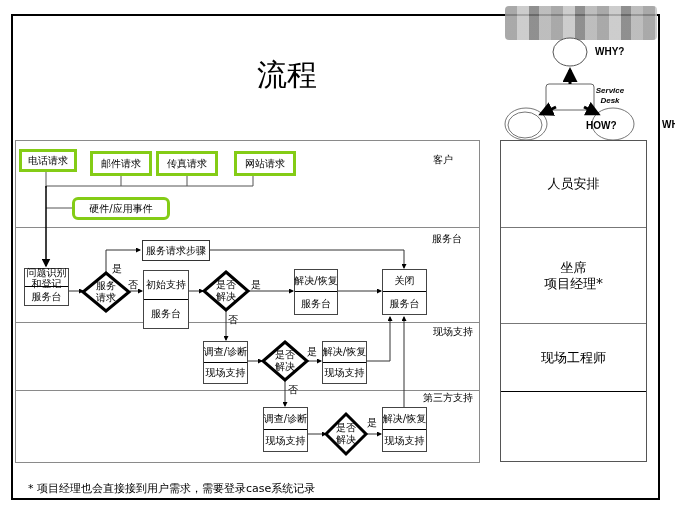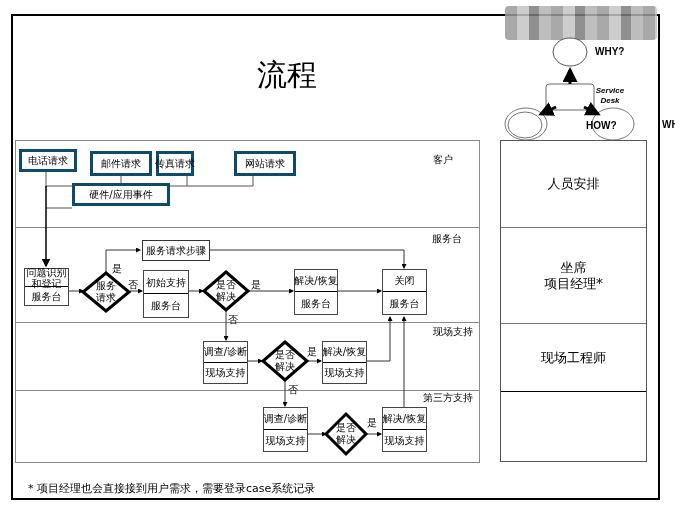--- a/index.html
+++ b/index.html
@@ -6,21 +6,21 @@
   body { width: 675px; height: 513px; position: relative; overflow: hidden;
          font-family: "DejaVu Sans", "Liberation Sans", sans-serif; color: #000; }
   .abs { position: absolute; }
   .slide { left: 11px; top: 14px; width: 649px; height: 486px; border: 2px solid #000; border-top-width: 2px; box-sizing: border-box; }
   .blur { left: 505px; top: 6px; width: 152px; height: 34px; background: repeating-linear-gradient(90deg, #9a9a9a 0 12px, #c4c4c4 12px 24px, #7c7c7c 24px 34px, #b2b2b2 34px 46px); opacity: .85; border-radius: 4px; }
   .title { left: 232px; top: 55px; width: 110px; font-size: 30px; text-align: center; font-family: "DejaVu Serif", serif; }
   .lane-area { left: 15px; top: 140px; width: 465px; height: 323px; border: 1px solid #8a8a8a; box-sizing: border-box; }
   .lane-line { height: 0; border-top: 1px solid #8a8a8a; }
   .lane-label { font-size: 10px; text-align: right; white-space: nowrap; }
   .box { border: 1px solid #000; background: #fff; box-sizing: border-box; font-size: 10px; text-align: center; display: flex; align-items: center; justify-content: center; white-space: nowrap; }
-  .box.thick { border: 3px solid #0c4a6e; }
+  .box.thick { border: 3px solid #84cc16; }
   .split { border: 1px solid #444; background: #fff; box-sizing: border-box; font-size: 10px; }
   .split .top, .split .bot { height: 50%; display: flex; align-items: center; justify-content: center; text-align: center; line-height: 11px; white-space: nowrap; }
   .split .top { border-bottom: 1px solid #000; box-sizing: border-box; }
   .lbl { font-size: 10px; white-space: nowrap; }
   .diamond-text { font-size: 10px; text-align: center; line-height: 12px; }
   .role-col { left: 500px; top: 140px; width: 147px; height: 322px; border: 1px solid #555; box-sizing: border-box; }
   .role { position: absolute; left: 0; width: 100%; display: flex; align-items: center; justify-content: center; text-align: center; font-size: 13px; line-height: 16px; font-family: "DejaVu Serif", serif; box-sizing: border-box; }
   .footnote { left: 28px; top: 481px; font-size: 11px; white-space: nowrap; }
   svg.overlay { position: absolute; left: 0; top: 0; }
   .circle-lbl { font-size: 10px; font-weight: bold; font-family: "Liberation Sans", sans-serif; padding-left: 40px; }
@@ -104,34 +104,34 @@
 <div class="abs circle-lbl" style="left:555px; top:46px;">WHY?</div>
 <div class="abs circle-lbl" style="left:510px; top:120px;margin-left:36px;">HOW?</div>
 <div class="abs circle-lbl" style="left:622px; top:119px;">WHAT?</div>
 <div class="abs circle-lbl" style="left:546px; top:86px; width:48px; text-align:center; font-size:8px; line-height:10px;font-style:italic;">
   <div>Service</div>
   <div>Desk</div>
 </div>
 
 <div class="abs box thick" style="left:19px; top:149px; width:58px; height:23px;">电话请求</div>
 <div class="abs box thick" style="left:90px; top:151px; width:62px; height:25px;">邮件请求</div>
-<div class="abs box thick" style="left:156px; top:151px; width:38px; height:25px;">传真请求</div>
+<div class="abs box thick" style="left:156px; top:151px; width:62px; height:25px;">传真请求</div>
 <div class="abs box thick" style="left:234px; top:151px; width:62px; height:25px;">网站请求</div>
-<div class="abs box thick" style="left:72px; top:183px; width:98px; height:23px;">硬件/应用事件</div>
+<div class="abs box thick" style="left:72px; top:197px; width:98px; height:23px;border-radius:6px;">硬件/应用事件</div>
 
 <div class="abs split" style="left:24px; top:268px; width:45px; height:38px;">
   <div class="top" style="white-space:normal; font-size:10px; line-height:11px;">问题识别和登记</div>
   <div class="bot">服务台</div>
 </div>
 <div class="abs diamond-text" style="left:90px; top:280px; width:32px;">
   <div>服务</div>
   <div>请求</div>
 </div>
 <div class="abs box" style="left:142px; top:240px; width:68px; height:21px; border-color:#333;">服务请求步骤</div>
-<div class="abs split" style="left:143px; top:270px; width:46px; height:48px;">
+<div class="abs split" style="left:143px; top:270px; width:46px; height:59px;">
   <div class="top">初始支持</div>
   <div class="bot">服务台</div>
 </div>
 <div class="abs diamond-text" style="left:210px; top:279px; width:32px;">
   <div>是否</div>
   <div>解决</div>
 </div>
 <div class="abs split" style="left:294px; top:269px; width:44px; height:46px;">
   <div class="top">解决/恢复</div>
   <div class="bot">服务台</div>

